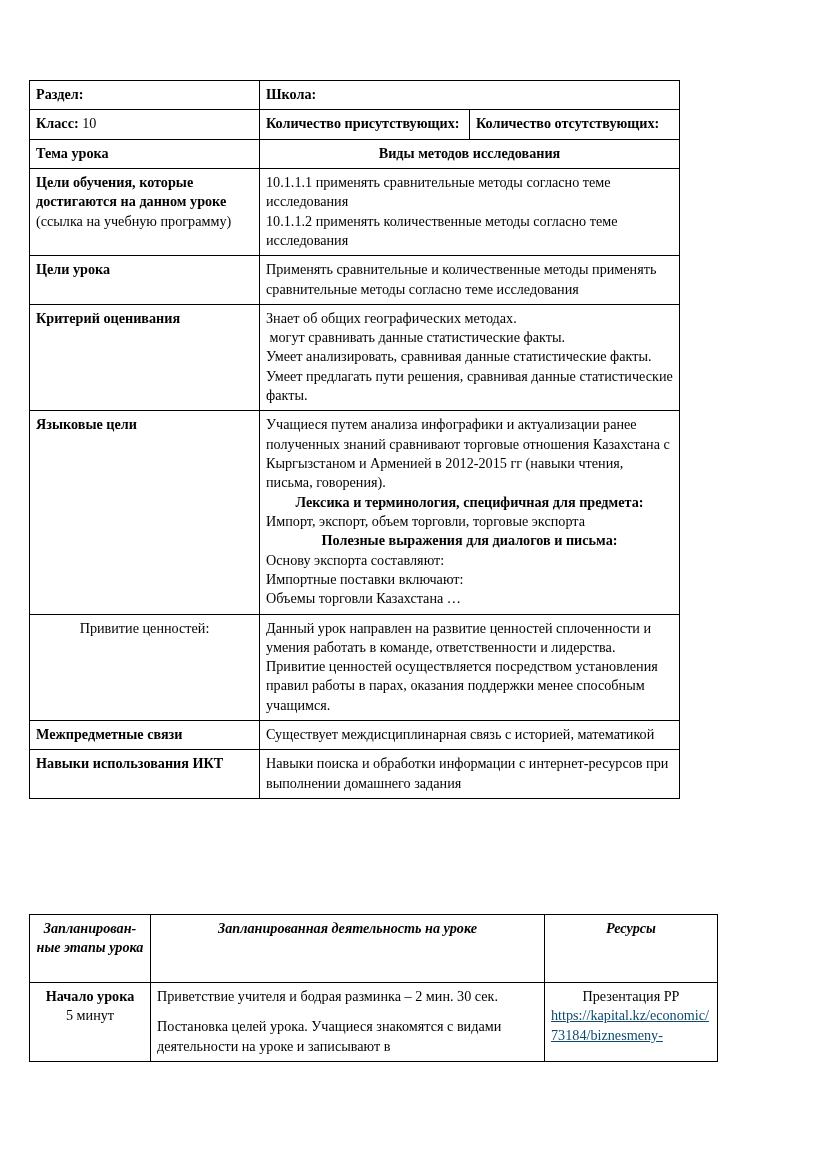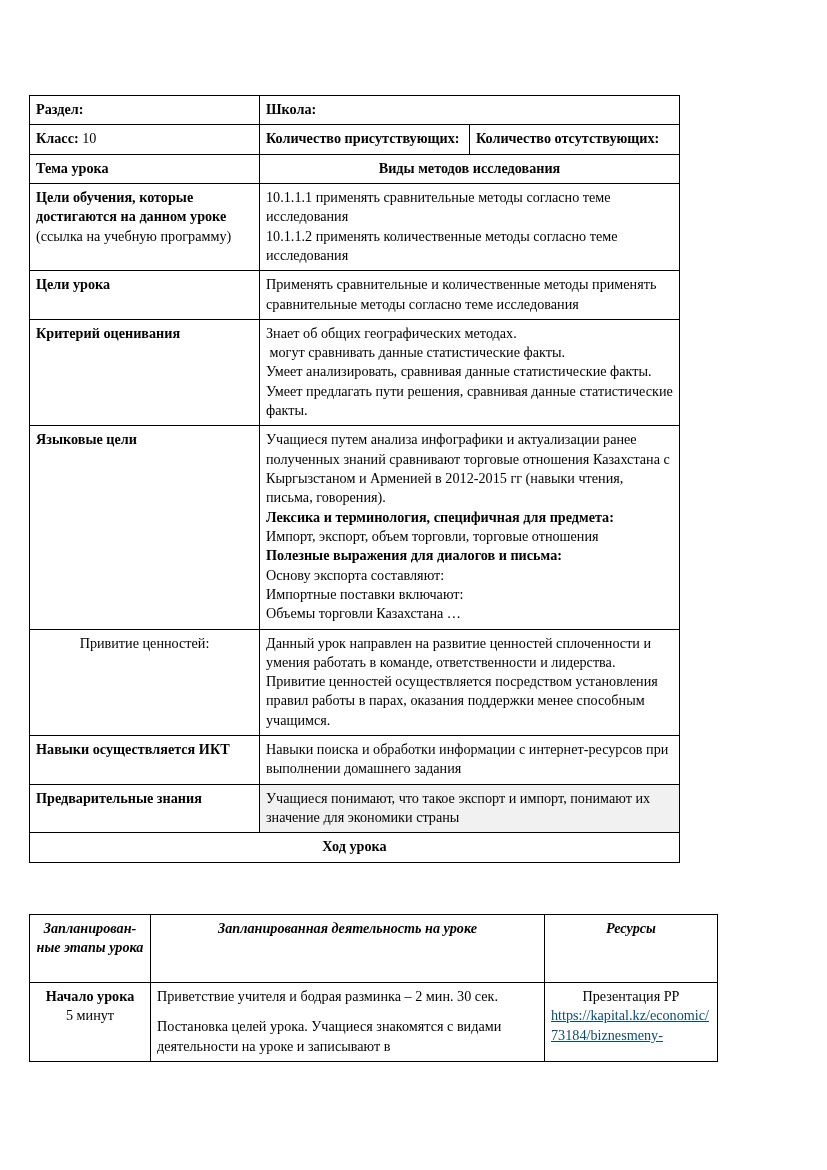--- a/index.html
+++ b/index.html
@@ -16,21 +16,21 @@
   }
   .page {
     position: relative;
     width: 827px;
     height: 1170px;
     background: #ffffff;
   }
   table.plan {
     position: absolute;
     left: 29px;
-    top: 95px;
+    top: 80px;
     width: 651px;
     border-collapse: collapse;
     table-layout: fixed;
   }
   table.plan td {
     border: 1px solid #000000;
     padding: 4px 6px 5px 6px;
     vertical-align: top;
     font-size: 14.2px;
     line-height: 1.36;
@@ -59,20 +59,21 @@
   .inline-n {
     font-weight: normal;
   }
   .ln {
     display: block;
     white-space: pre-wrap;
   }
   .bold-line {
     display: block;
     font-weight: bold;
+    text-align: center;
   }
   a.link {
     color: #0c4a6e;
     text-decoration: underline;
     word-break: break-all;
   }
   .hdr-center {
     text-align: center;
     font-weight: bold;
   }
@@ -149,54 +150,51 @@
         <span class="ln">Умеет анализировать, сравнивая данные статистические факты.</span>
         <span class="ln">Умеет предлагать пути решения, сравнивая данные статистические факты.</span>
       </td>
     </tr>
 
     <tr>
       <td class="lbl">Языковые цели</td>
       <td class="val" colspan="2">
         <span class="ln">Учащиеся путем анализа инфографики и актуализации ранее полученных знаний сравнивают торговые отношения Казахстана с Кыргызстаном и Арменией в 2012-2015 гг (навыки чтения, письма, говорения).</span>
         <span class="bold-line">Лексика и терминология, специфичная для предмета:</span>
-        <span class="ln">Импорт, экспорт, объем торговли, торговые отношения</span>
+        <span class="ln">Импорт, экспорт, объем торговли, торговые экспорта</span>
         <span class="bold-line">Полезные выражения для диалогов и письма:</span>
         <span class="ln">Основу экспорта составляют:</span>
         <span class="ln">Импортные поставки включают:</span>
         <span class="ln">Объемы торговли Казахстана …</span>
       </td>
     </tr>
 
     <tr>
       <td class="lbl-plain ctr mid">Привитие ценностей:</td>
       <td class="val" colspan="2">
         <span class="ln">Данный урок направлен на развитие ценностей сплоченности и умения работать в команде, ответственности и лидерства.</span>
         <span class="ln">Привитие ценностей осуществляется посредством установления правил работы в парах, оказания поддержки менее способным учащимся.</span>
       </td>
     </tr>
 
-
-    <tr>
-      <td class="lbl">Навыки осуществляется ИКТ</td>
+    <tr>
+      <td class="lbl">Межпредметные связи</td>
+      <td class="val" colspan="2">
+        <span class="ln">Существует междисциплинарная связь с историей, математикой</span>
+      </td>
+    </tr>
+
+    <tr>
+      <td class="lbl">Навыки использования ИКТ</td>
       <td class="val" colspan="2">
         <span class="ln">Навыки поиска и обработки информации с интернет-ресурсов при выполнении домашнего задания</span>
       </td>
     </tr>
 
-    <tr>
-      <td class="lbl">Предварительные знания</td>
-      <td class="val tint" colspan="2">
-        <span class="ln">Учащиеся понимают, что такое экспорт и импорт, понимают их значение для экономики страны</span>
-      </td>
-    </tr>
-
-    <tr>
-      <td class="hdr-center" colspan="3">Ход урока</td>
-    </tr>
+
   </tbody>
     </table>
 
   <table class="plan" style="top:914px;">
     <tbody>
         <tr>
       <td class="hdr-center tall" style="width:108px;">Запланирован-ные этапы урока</td>
       <td class="hdr-center tall" style="width:381px;">Запланированная деятельность на уроке</td>
       <td class="hdr-center tall" style="width:160px;">Ресурсы</td>
     </tr>

